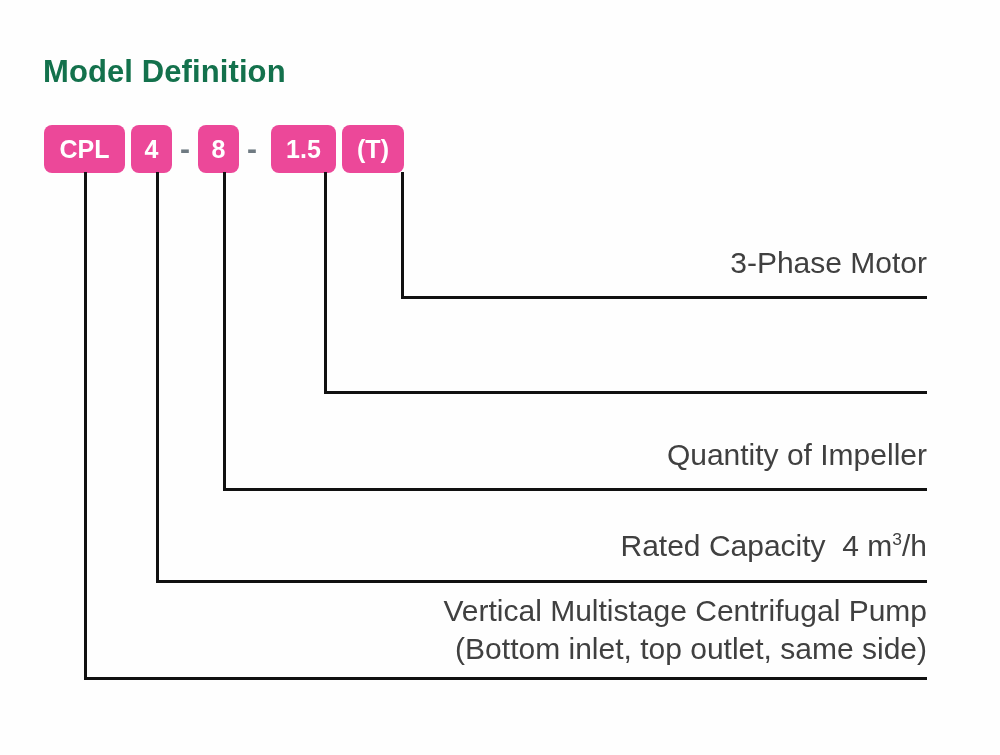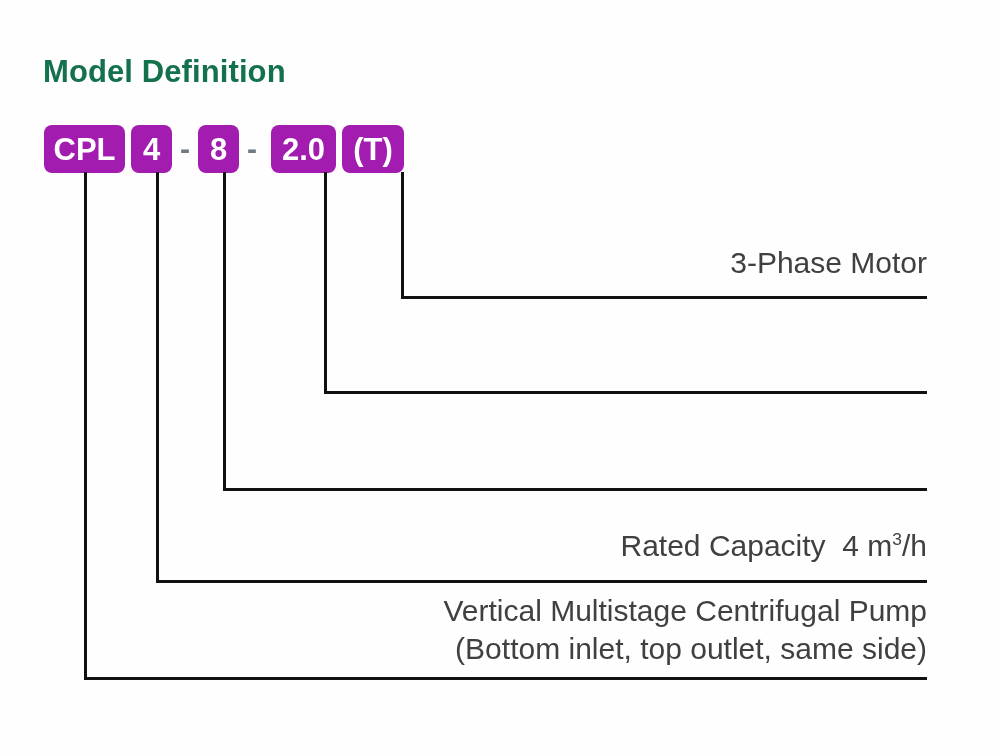--- a/index.html
+++ b/index.html
@@ -39,24 +39,24 @@
   
   #model-code {
     position: absolute;
     left: 44px;
     top: 125px;
     height: 48px;
     display: flex;
     align-items: center;
   }
   .code-badge {
-    background: #a21caf;
+    background: #ec4899;
     color: #ffffff;
     border-radius: 8px;
-    font-size: 31px;
+    font-size: 25px;
     font-weight: bold;
     line-height: 1;
     height: 48px;
     display: flex;
     align-items: center;
     justify-content: center;
     box-sizing: border-box;
     padding: 0 9px;
     letter-spacing: 0px;
   }
@@ -118,41 +118,42 @@
   <div id="page-title">Model Definition</div>
 
   <div id="model-code">
     <div class="code-badge wide">CPL</div>
     <div class="code-gap"></div>
     <div class="code-badge narrow">4</div>
     <div class="code-sep">-</div>
     <div class="code-badge narrow">8</div>
     <div class="code-sep">-</div>
     <div class="code-gap"></div>
-    <div class="code-badge mid">2.0</div>
+    <div class="code-badge mid">1.5</div>
     <div class="code-gap"></div>
     <div class="code-badge paren">(T)</div>
   </div>
 
   <svg id="leaders" viewBox="0 0 1000 755" width="1000" height="755">
 
     <path d="M402.5 172 L402.5 297.5 L927 297.5" fill="none" stroke="#111111" stroke-width="3"></path>
 
     <path d="M325.5 172 L325.5 392.5 L927 392.5" fill="none" stroke="#111111" stroke-width="3"></path>
 
     <path d="M224.5 172 L224.5 489.5 L927 489.5" fill="none" stroke="#111111" stroke-width="3"></path>
 
     <path d="M157.5 172 L157.5 581.5 L927 581.5" fill="none" stroke="#111111" stroke-width="3"></path>
 
     <path d="M85.5 172 L85.5 678.5 L927 678.5" fill="none" stroke="#111111" stroke-width="3"></path>
   </svg>
 
   <div class="leader-label" id="label-phase">3-Phase Motor</div>
 
 
+  <div class="leader-label" id="label-impeller">Quantity of Impeller</div>
 
   <div class="leader-label" id="label-capacity"><span>Rated Capacity</span>&nbsp;&nbsp;<span>4 m</span><sup>3</sup><span>/h</span></div>
 
   <div class="leader-label two-line" id="label-pump">
     <div>Vertical Multistage Centrifugal Pump</div>
     <div>(Bottom inlet, top outlet, same side)</div>
   </div>
 
 </div>
 

